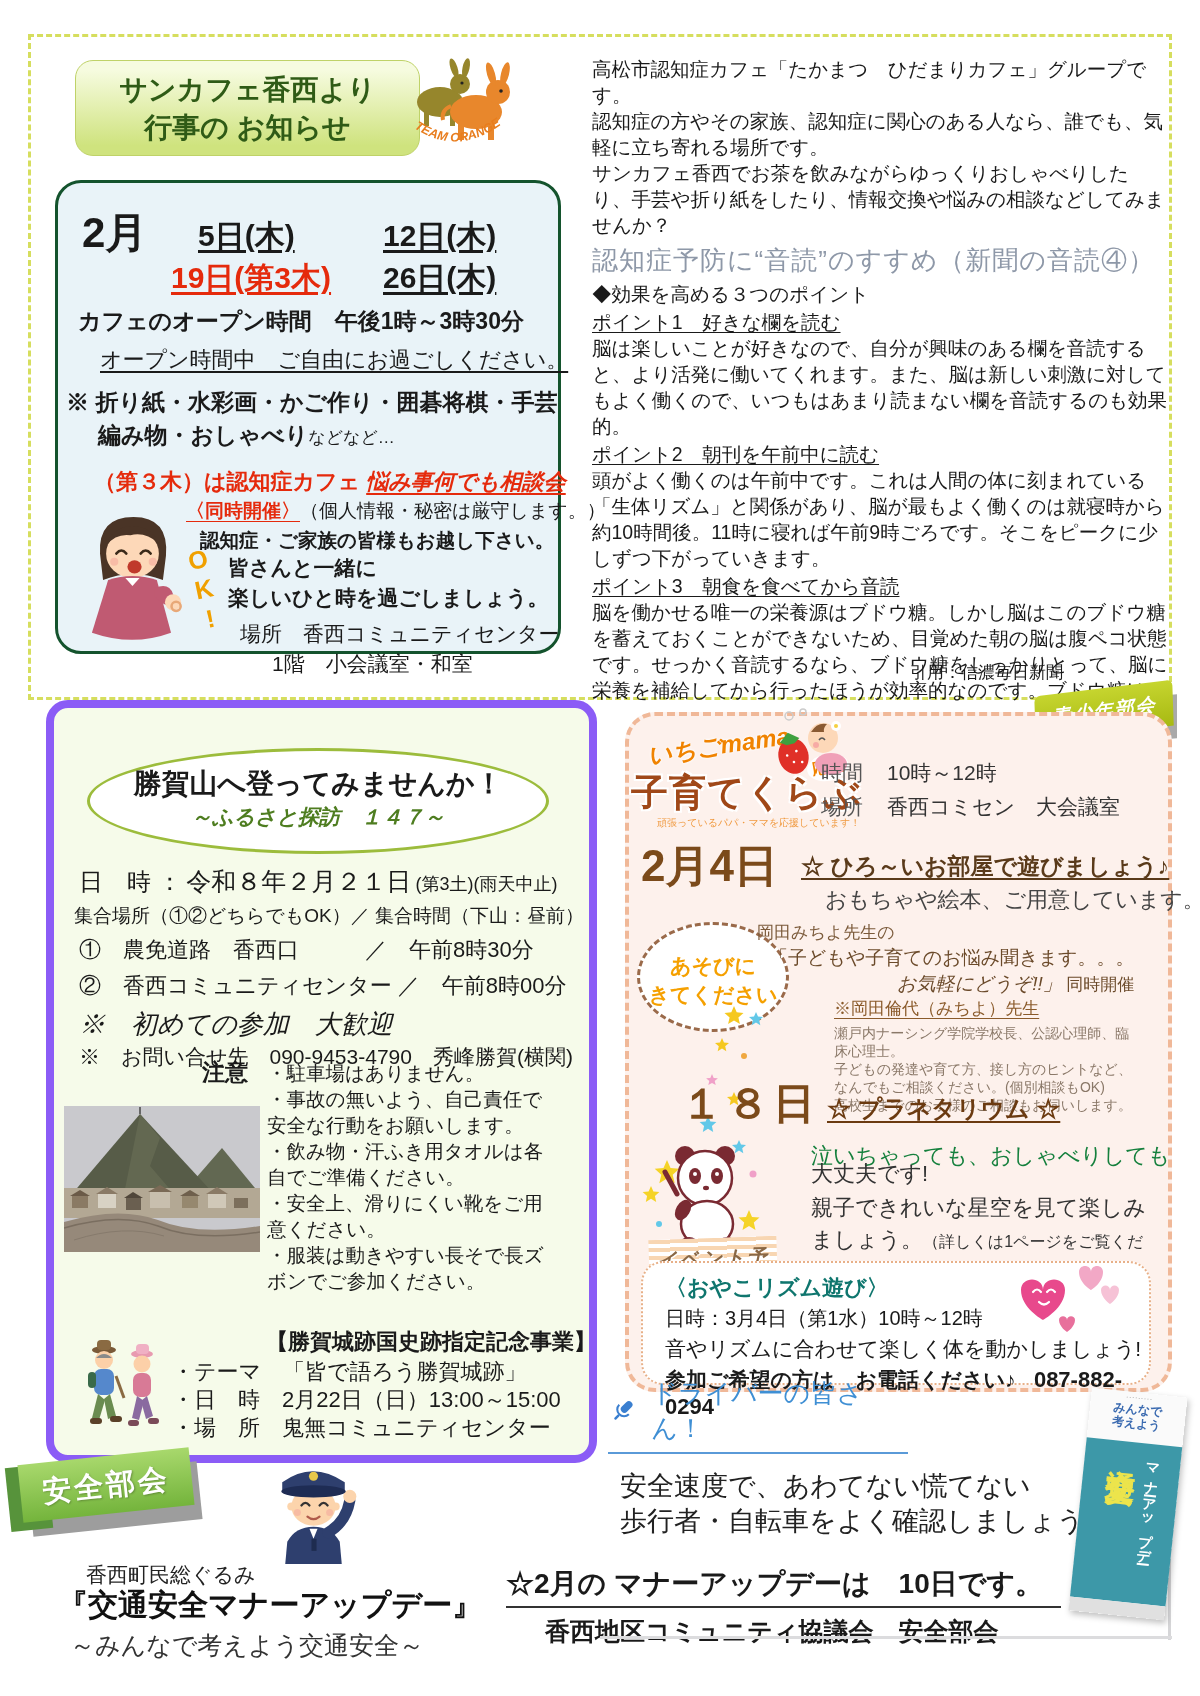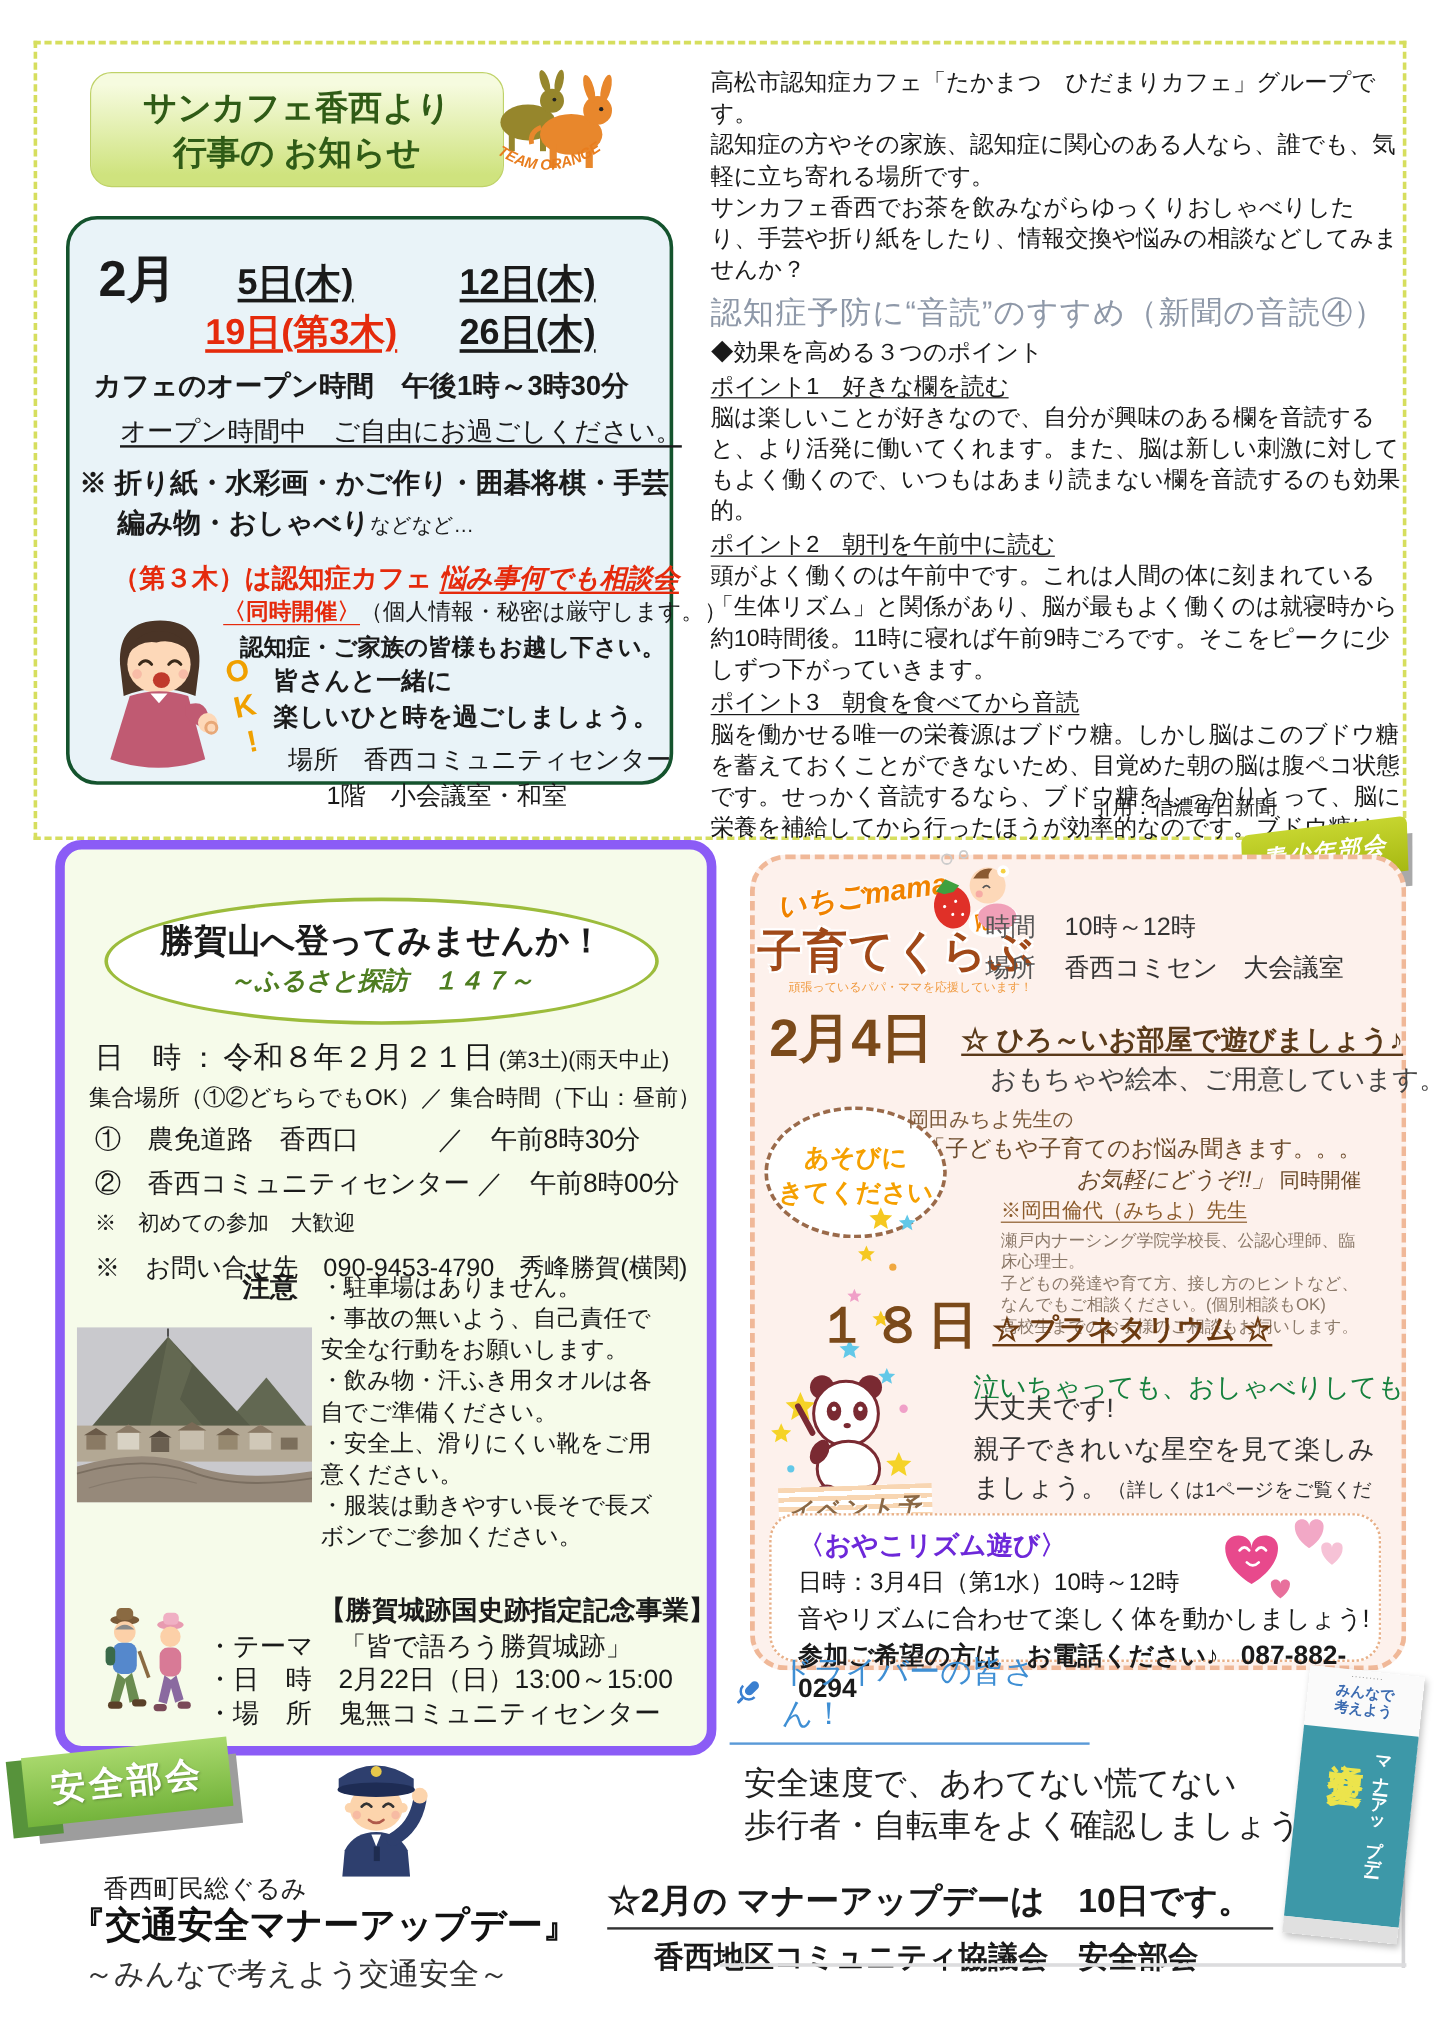--- a/index.html
+++ b/index.html
@@ -180,21 +180,21 @@
       <div class="st">～ふるさと探訪　１４７～</div>
     </div>
     <div class="t" style="left:25px;top:158px;">
       <span style="font-size:24px;">日　時 ：</span>
       <span style="font-size:25px;">令和８年２月２１日</span>
       <span style="font-size:18px;">(第3土)(雨天中止)</span>
     </div>
     <div class="t" style="left:20px;top:196px;font-size:19px;">集合場所（①②どちらでもOK）／ 集合時間（下山：昼前）</div>
     <div class="t" style="left:25px;top:228px;font-size:22px;">①　農免道路　香西口　　　／　午前8時30分</div>
     <div class="t" style="left:25px;top:264px;font-size:22px;">②　香西コミュニティセンター ／　午前8時00分</div>
-    <div class="t" style="left:25px;top:300px;font-size:18px;">※　初めての参加　大歓迎</div>
+    <div class="t" style="left:25px;top:300px;font-size:26px;font-style:italic;">※　初めての参加　大歓迎</div>
     <div class="t" style="left:25px;top:336px;font-size:21px;">※　お問い合せ先　090-9453-4790　秀峰勝賀(横関)</div>
     <div class="t b" style="left:148px;top:350px;font-size:23px;">注意</div>
     <div class="wrap" style="left:213px;top:352px;width:292px;font-size:19.5px;line-height:26px;">
       <div>・駐車場はありません。</div>
       <div>・事故の無いよう、自己責任で安全な行動をお願いします。</div>
       <div>・飲み物・汗ふき用タオルは各自でご準備ください。</div>
       <div>・安全上、滑りにくい靴をご用意ください。</div>
       <div>・服装は動きやすい長そで長ズボンでご参加ください。</div>
     </div>
 
@@ -352,21 +352,21 @@
 
     <div class="t" style="left:182px;top:426px;font-size:22px;color:#15803d;">泣いちゃっても、おしゃべりしても</div>
     <div class="t" style="left:182px;top:444px;font-size:22px;color:#333;">大丈夫です!</div>
     <div class="wrap" style="left:182px;top:476px;width:348px;font-size:22px;line-height:32px;color:#333;">
       <span>親子できれいな星空を見て楽しみましょう。</span><span style="font-size:16px;">（詳しくは1ページをご覧ください。）</span>
     </div>
 
     <div class="evtbanner">イベント予告</div>
 
     <div class="rhythm-box">
-      <div class="b" style="font-size:22px;color:#6d28d9;">〈おやこリズム遊び〉</div>
+      <div class="b" style="font-size:22px;color:#0f766e;">〈おやこリズム遊び〉</div>
       <div style="font-size:20px;margin-top:2px;">日時：3月4日（第1水）10時～12時</div>
       <div style="font-size:21px;margin-top:3px;">音やリズムに合わせて楽しく体を動かしましょう!</div>
       <div style="margin-top:3px;">
         <span class="b" style="font-size:21px;">参加ご希望の方は　お電話ください♪</span>
         <span class="b" style="font-size:22px;margin-left:14px;">087-882-0294</span>
       </div>
     </div>
 
     <svg class="t" style="left:378px;top:540px;" width="112" height="86" viewBox="0 0 112 86">
       <path d="M72,16 C72,8 84,8 84,16 C84,8 96,8 96,16 C96,27 84,34 84,34 C84,34 72,27 72,16 Z" fill="#f2a8c6"></path>

